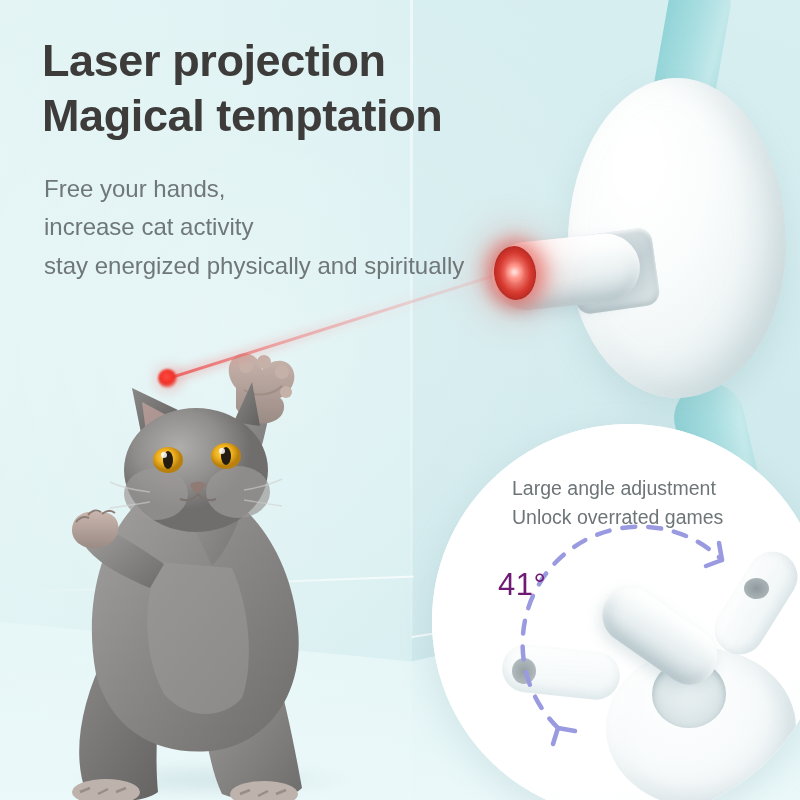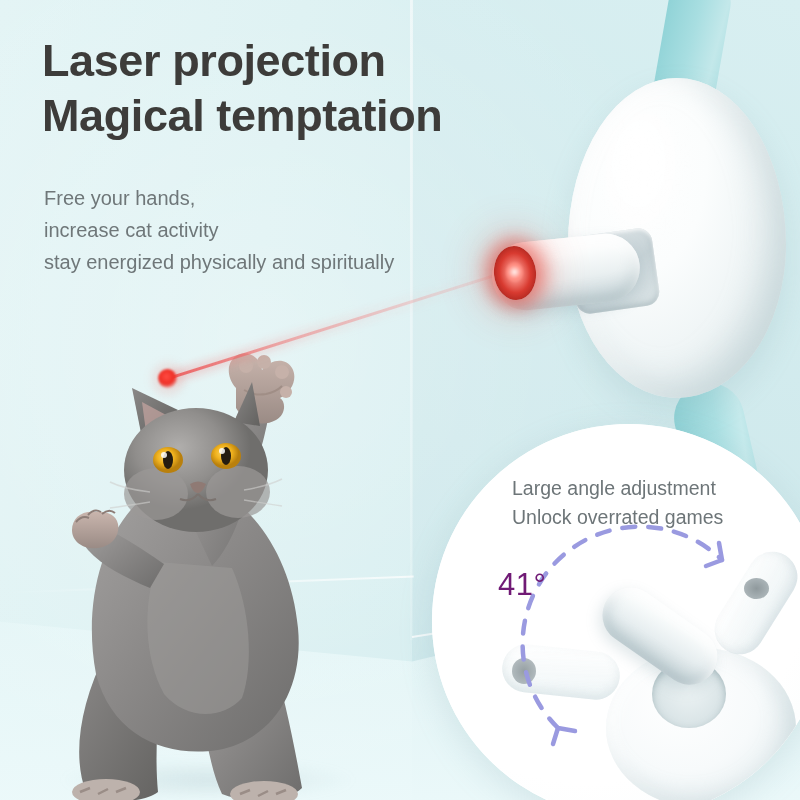--- a/index.html
+++ b/index.html
@@ -33,21 +33,21 @@
     background:linear-gradient(90deg,rgba(255,255,255,.8),rgba(255,255,255,.1));
     transform:rotate(-9deg);transform-origin:left center;}
   .bg-vig{position:absolute;inset:0;
     background:radial-gradient(circle at 30% 42%,rgba(255,255,255,.30),rgba(255,255,255,0) 62%);}
 
   
   .headline{position:absolute;left:42px;top:34px;width:520px;
     font-size:45px;line-height:1.22;font-weight:700;color:#3d3c3a;
     letter-spacing:-.4px;white-space:pre-line;}
   .subcopy{position:absolute;left:44px;top:170px;width:470px;
-    font-size:20px;line-height:1.6;color:#6f7779;white-space:pre-line;margin-top:12px;}
+    font-size:24px;line-height:1.6;color:#6f7779;white-space:pre-line;}
 
   
   .beam{position:absolute;left:168px;top:377px;width:350px;height:3px;
     transform-origin:left center;transform:rotate(-17.5deg);
     background:linear-gradient(90deg,rgba(236,90,90,.92),rgba(238,120,120,.55) 35%,rgba(240,150,150,.34) 75%,rgba(240,160,160,.18));
     filter:blur(.5px);border-radius:3px;}
   .beam-glow{position:absolute;left:168px;top:373px;width:350px;height:11px;
     transform-origin:left center;transform:rotate(-17.5deg);
     background:linear-gradient(90deg,rgba(240,110,110,.30),rgba(243,150,150,.10) 60%,rgba(245,170,170,0));
     filter:blur(4px);border-radius:8px;}

